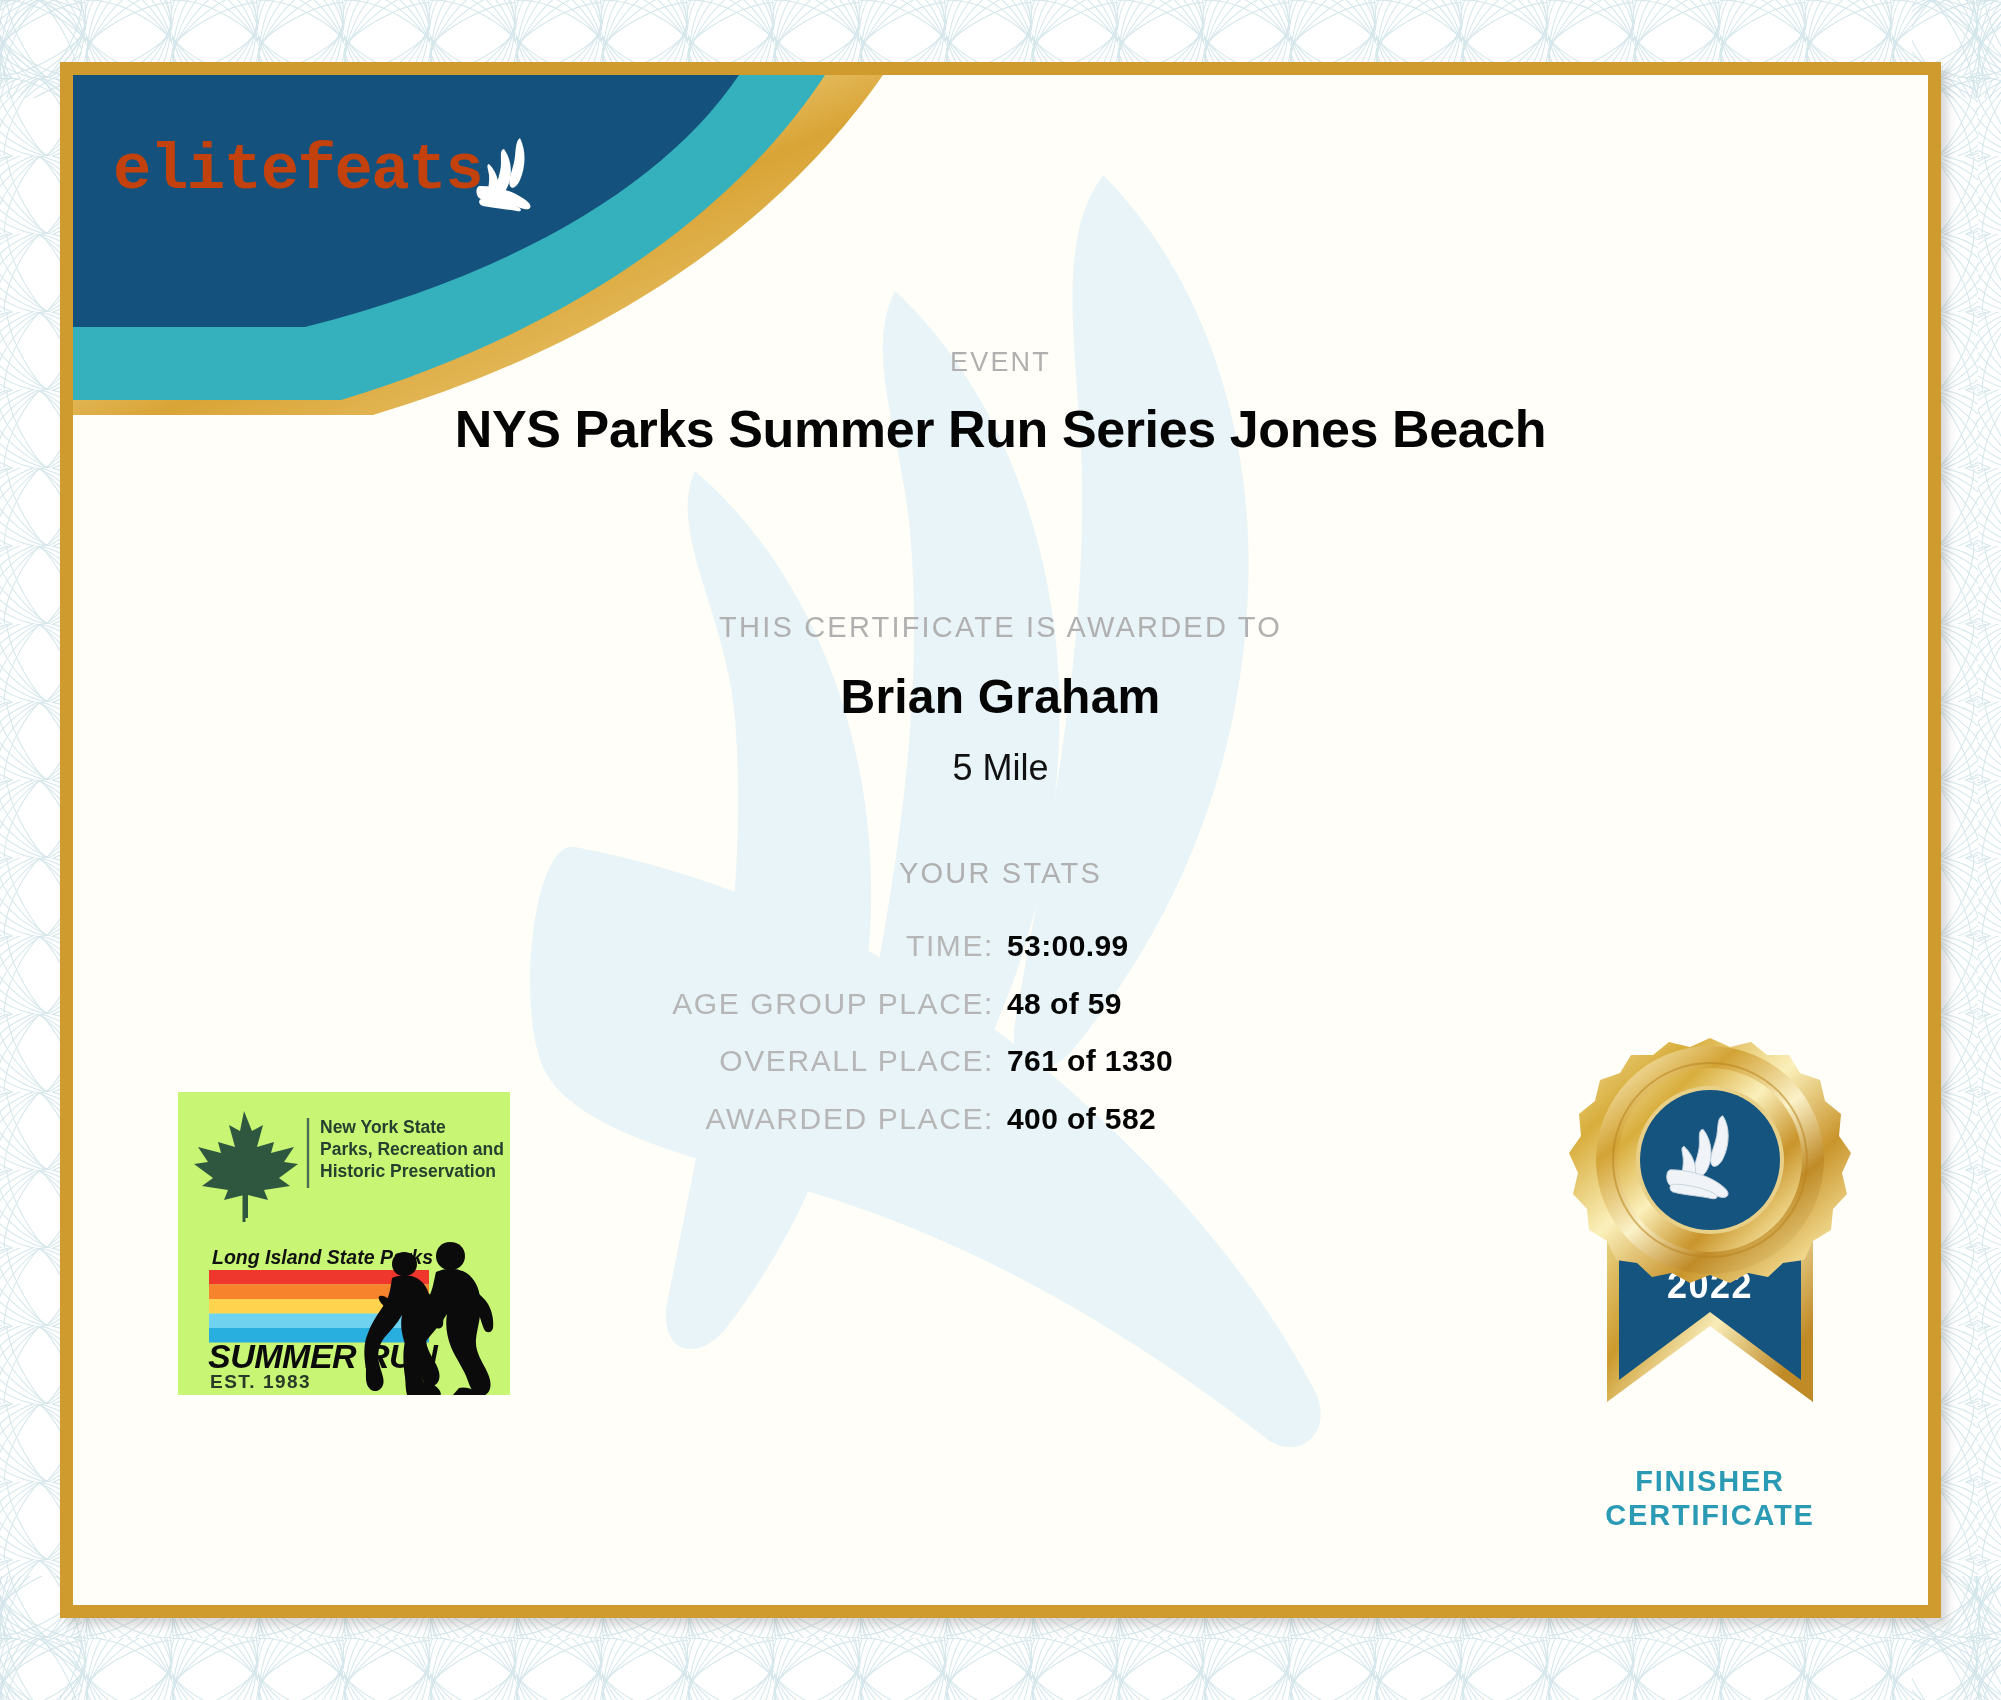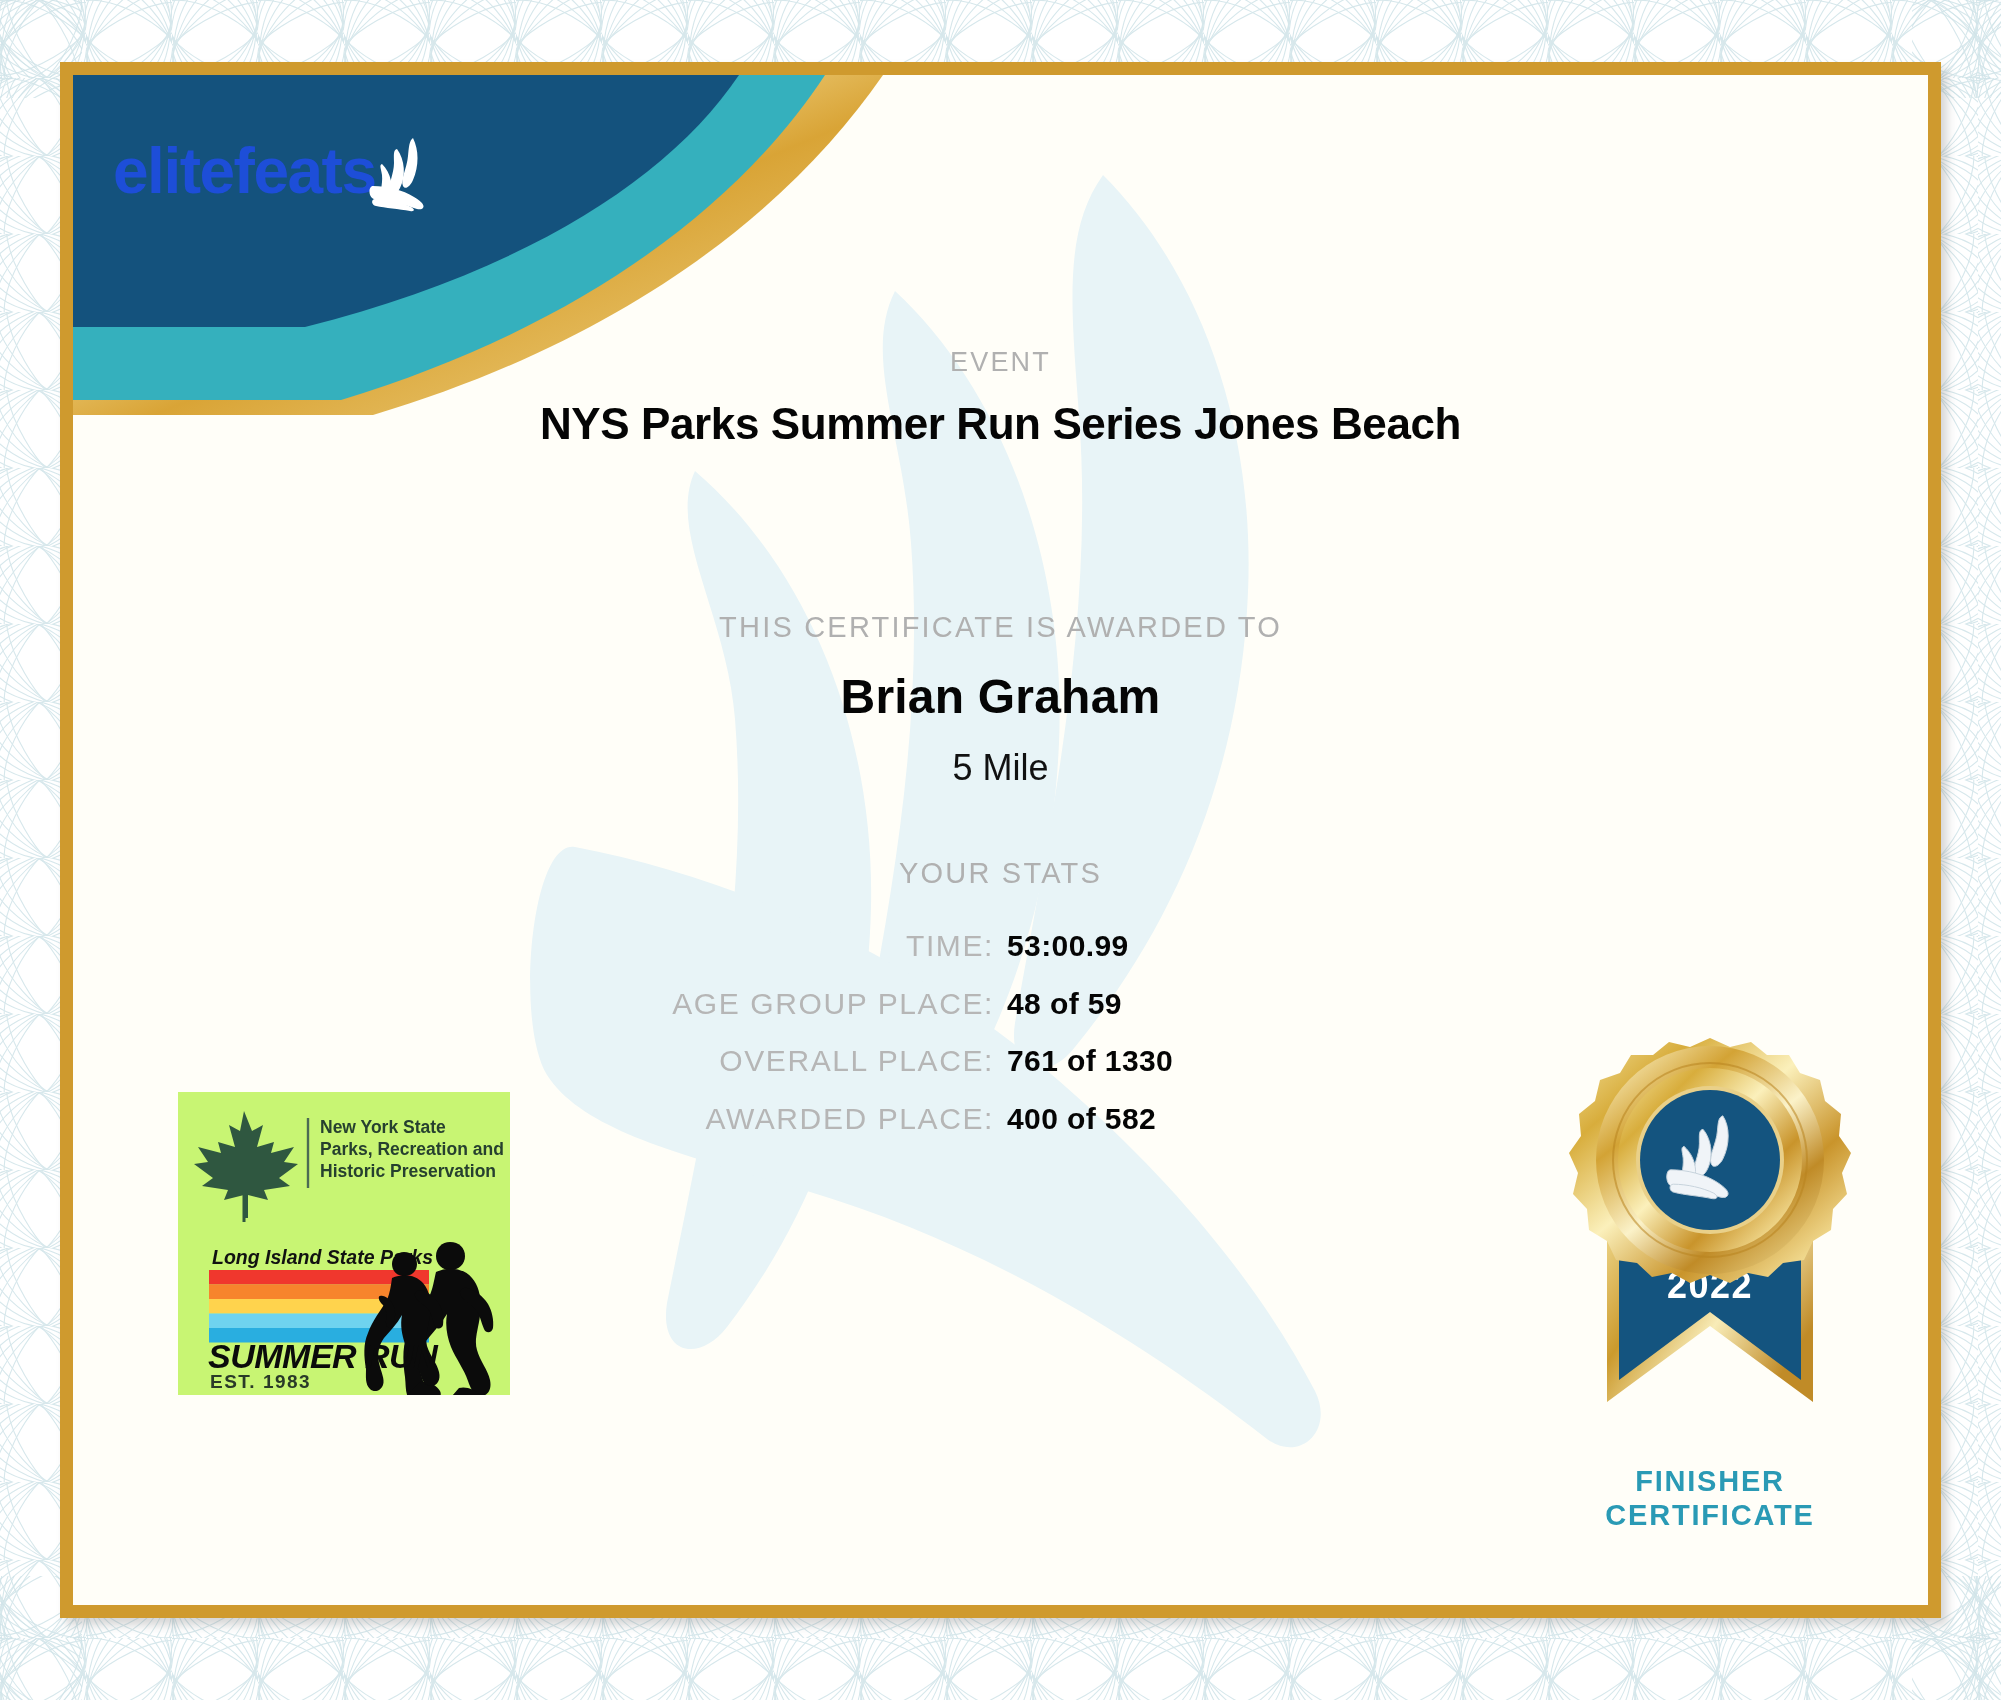--- a/index.html
+++ b/index.html
@@ -51,24 +51,24 @@
     position:absolute;left:0;top:0;
     width:1000px;height:340px;
     z-index:3;
   }
   #logo-wrap{
     position:absolute;left:40px;top:55px;
     z-index:4;
     display:flex;align-items:center;
   }
   #logo-text{
-    font-family:Liberation Sans, sans-serif;
+    font-family:Liberation Mono, monospace;
     font-size:64px;
     font-weight:bold;
-    color:#1d4ed8;
+    color:#c2410c;
     letter-spacing:-1.5px;
     line-height:1;
   }
   #logo-wing{margin-left:-6px;margin-top:6px;}
 
   
   #content{
     position:absolute;
     left:0;top:0;right:0;bottom:0;
     z-index:5;
@@ -79,21 +79,21 @@
     letter-spacing:2.2px;
     text-align:center;
   }
   #event-label{
     position:absolute;left:0;right:0;top:272px;
     font-size:27px;
   }
   #event-title{
     position:absolute;left:0;right:0;top:324px;
     text-align:center;
-    font-size:44px;
+    font-size:52px;
     font-weight:bold;
     color:#050505;
     letter-spacing:-.4px;
     white-space:nowrap;
   }
   #awarded-label{
     position:absolute;left:0;right:0;top:536px;
     font-size:29px;
   }
   #recipient-name{

